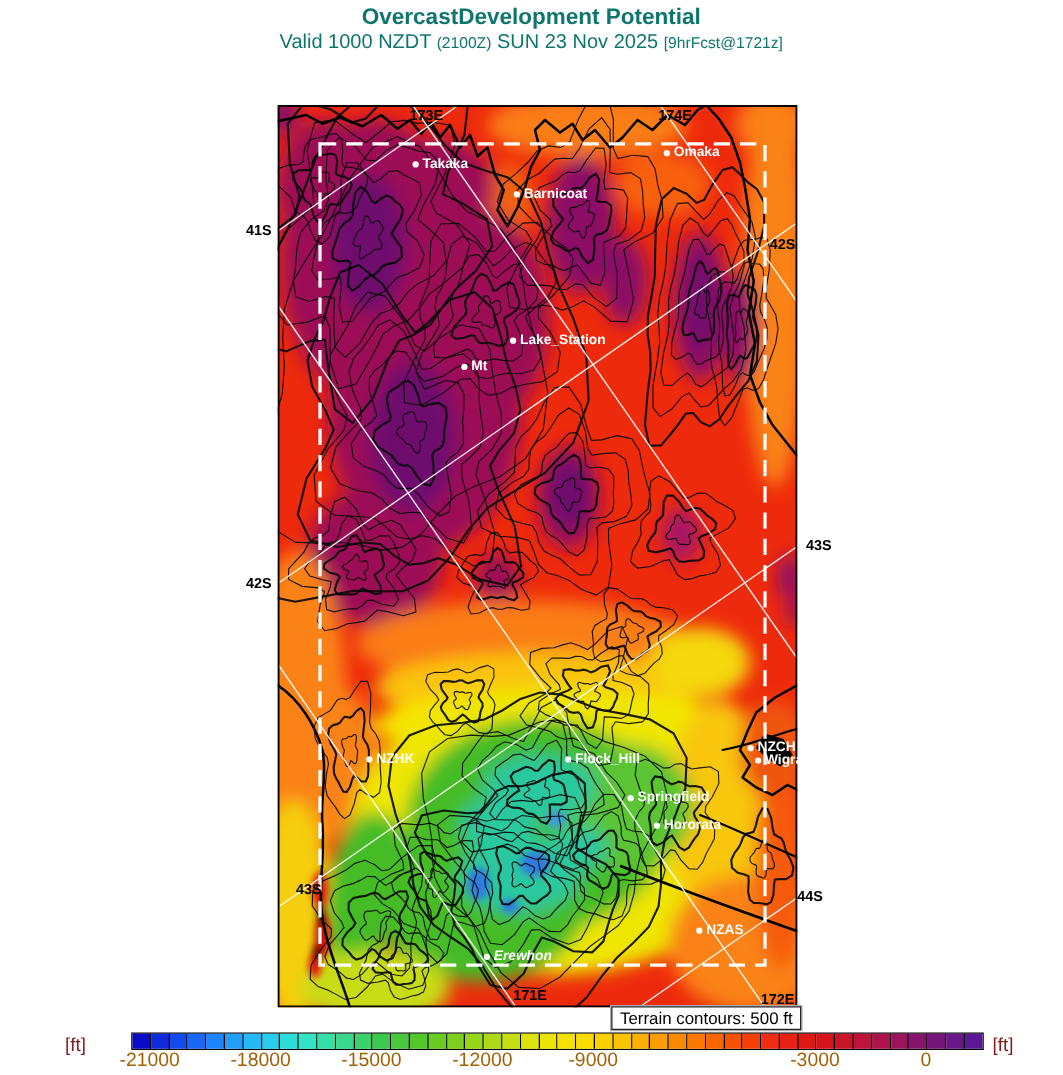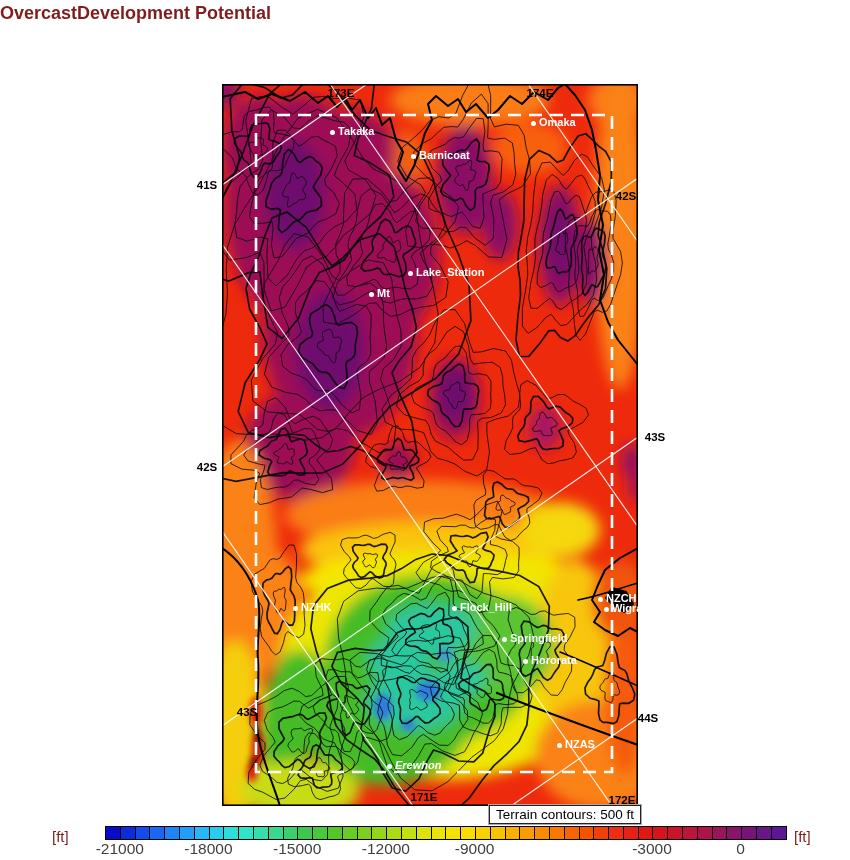--- a/index.html
+++ b/index.html
@@ -1,48 +1,54 @@
 <!DOCTYPE html>
 <html><head>
 <meta charset="utf-8">
 <style>
   html,body{margin:0;padding:0;background:#fff;}
   .page{position:relative;width:850px;height:860px;background:#fff;overflow:hidden;
         font-family:"Liberation Sans", sans-serif;}
-  .hdr{position:absolute;left:0;top:0;width:100%;text-align:left;color:#7f1d1d;}
+  .hdr{position:absolute;left:0;top:0;width:100%;text-align:center;color:#0f766e;}
   .hdr .t1{font-size:18px;font-weight:bold;line-height:22px;margin-top:2px;}
   .hdr .t2{font-size:16px;line-height:19px;}
   .hdr .t2 .small{font-size:12.5px;}
   .hdr .t3{font-size:12.5px;line-height:15px;}
   .map-svg{position:absolute;left:222px;top:84px;width:416px;height:722px;display:block;}
   .overlay{position:absolute;left:0;top:0;width:850px;height:860px;pointer-events:none;}
   .station{position:absolute;transform:translate(0,-50%);white-space:nowrap;
            color:#fff;font-size:11px;font-weight:bold;}
   .station .dot{display:inline-block;width:5px;height:5px;border-radius:50%;
                 background:#fff;margin-right:3px;vertical-align:middle;}
   .gratlab{position:absolute;transform:translate(-50%,-50%);color:#000;
            font-size:11.5px;font-weight:bold;white-space:nowrap;}
   .terrain-box{position:absolute;left:489px;top:805px;background:#fff;color:#000;
                border:1px solid #222;box-shadow:0 0 0 1px #aaa;font-size:13.5px;
                padding:1px 6px;white-space:nowrap;}
   .cbar{position:absolute;left:105px;top:826px;width:680px;height:12px;
         border:1px solid #000;display:flex;}
   .cbar .cell{flex:1;border-right:1px solid #000;}
   .cbar .cell:last-child{border-right:none;}
   .cbar-lab{position:absolute;color:#7f1d1d;font-size:15px;white-space:nowrap;}
-  .tick{position:absolute;top:840px;transform:translateX(-50%);color:#404040;
+  .tick{position:absolute;top:840px;transform:translateX(-50%);color:#a16207;
         font-size:15.5px;white-space:nowrap;}
 </style>
 </head>
 <body>
 
 <div class="page">
 
   <div class="hdr">
     <div class="t1">OvercastDevelopment Potential</div>
+    <div class="t2">
+      <span>Valid 1000 NZDT</span>
+      <span class="small">(2100Z)</span>
+      <span>SUN 23 Nov 2025</span>
+      <span class="small">[9hrFcst@1721z]</span>
+    </div>
   </div>
 
   <svg class="map-svg" viewBox="222 84 416 722">
     <defs>
       <clipPath id="mclip">
           <rect x="222" y="84" width="416" height="722"></rect>
         </clipPath>
       <filter id="b7" x="-40%" y="-40%" width="180%" height="180%">
           <feGaussianBlur stdDeviation="7"></feGaussianBlur>
         </filter>

